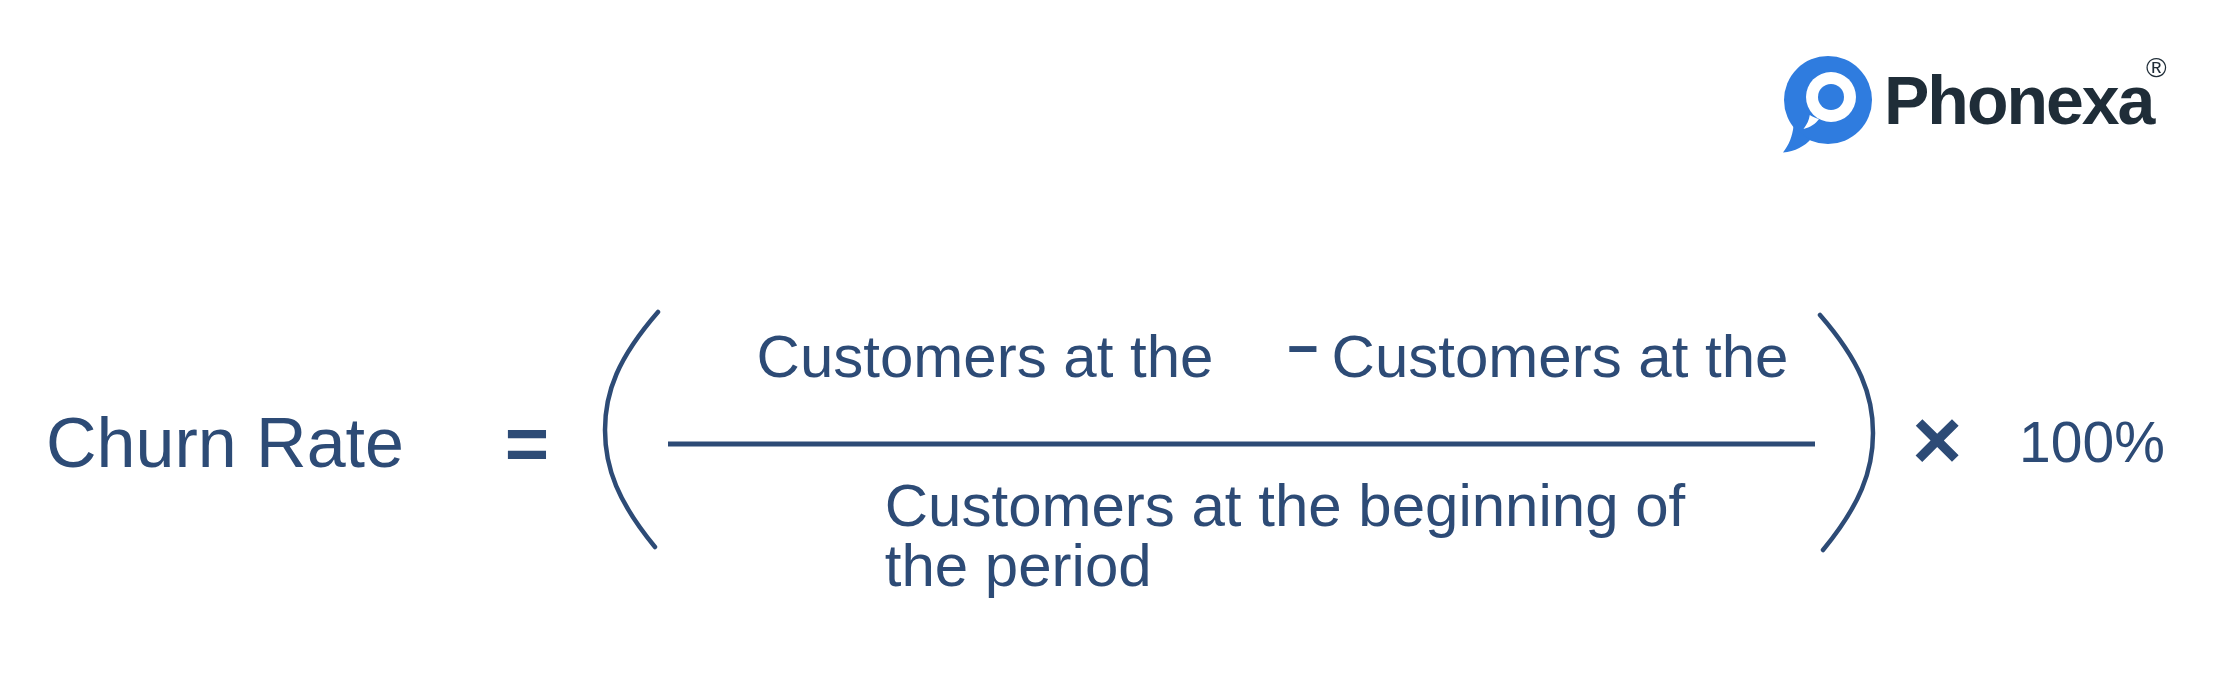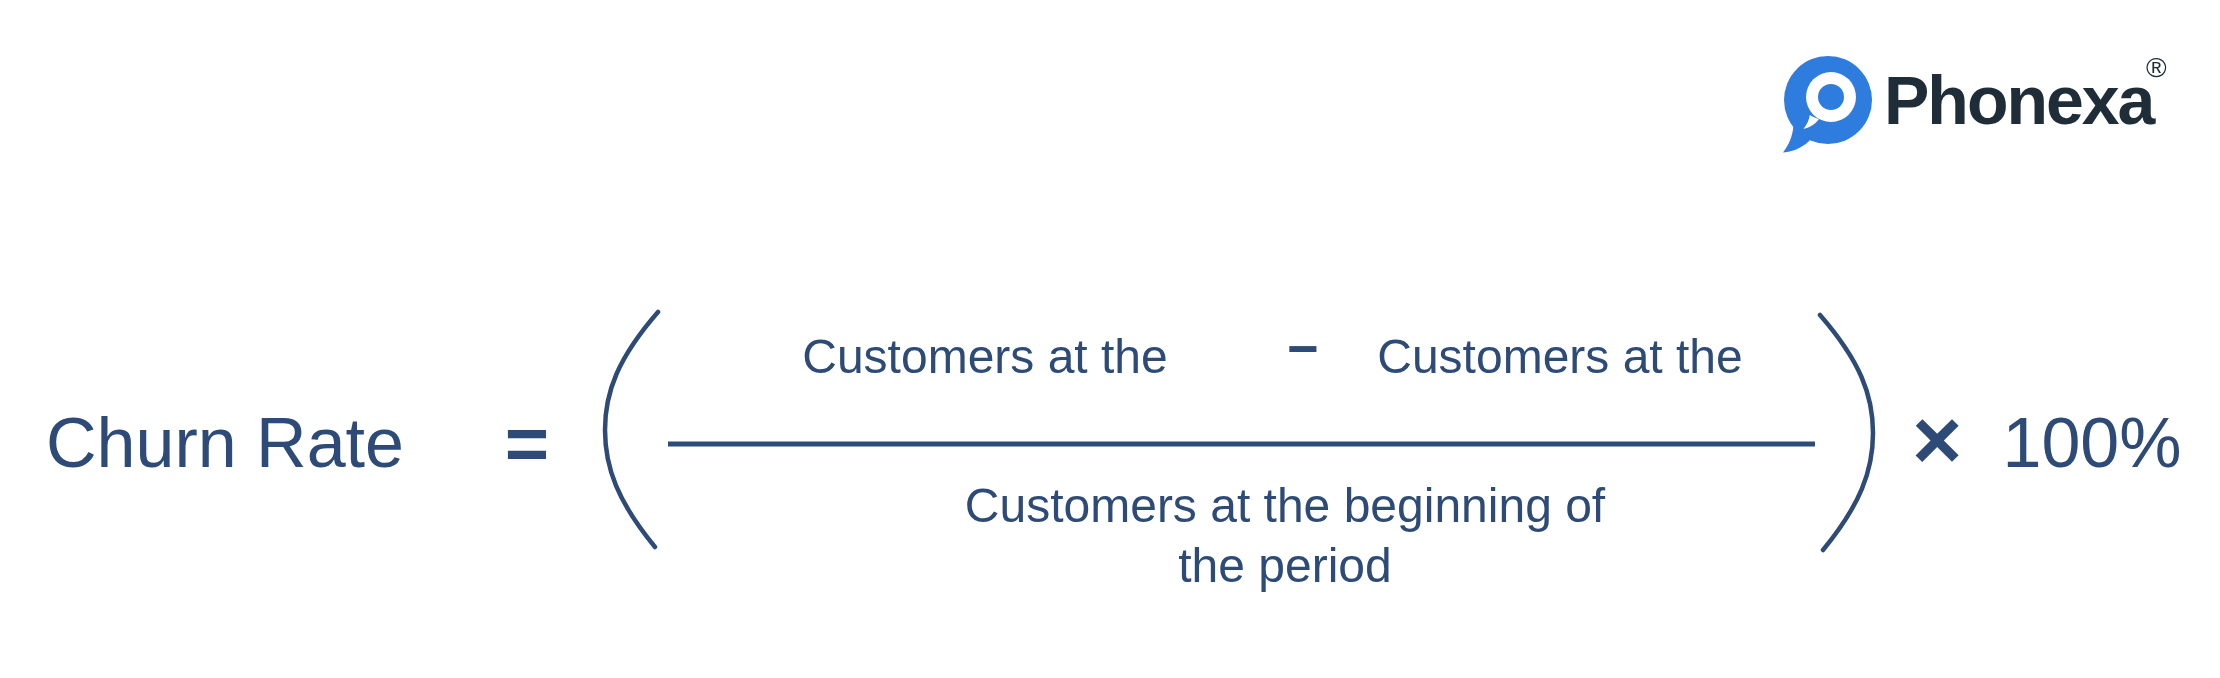--- a/index.html
+++ b/index.html
@@ -67,22 +67,22 @@
   .shapes {
     position: absolute;
     left: 0;
     top: 0;
     width: 2220px;
     height: 678px;
     pointer-events: none;
   }
   .frac-text {
     position: absolute;
-    text-align: center;
-    font-size: 48px;
+    text-align: left;
+    font-size: 60px;
     line-height: 57px;
     white-space: nowrap;
   }
   .num-left  { left: 985px;  top: 356px; transform: translate(-50%, -50%); }
   .num-right { left: 1560px; top: 356px; transform: translate(-50%, -50%); }
   .denom     { left: 1245px; top: 536px; transform: translate(-50%, -50%); line-height: 60px; margin-left: 40px; }
   .minus {
     position: absolute;
     left: 1303px;
     top: 351px;
@@ -98,21 +98,21 @@
     transform: translate(-50%, -52%);
     font-size: 86px;
     font-weight: 700;
     line-height: 1;
   }
   .pct {
     position: absolute;
     left: 2092px;
     top: 444px;
     transform: translate(-50%, -52%);
-    font-size: 70px;
+    font-size: 57px;
     line-height: 1;
     white-space: nowrap;
   }
 </style>
 </head>
 <body>
 
 <div class="canvas">
 
   <svg class="logo-icon" viewBox="0 0 92 97" xmlns="http://www.w3.org/2000/svg" aria-hidden="true">

